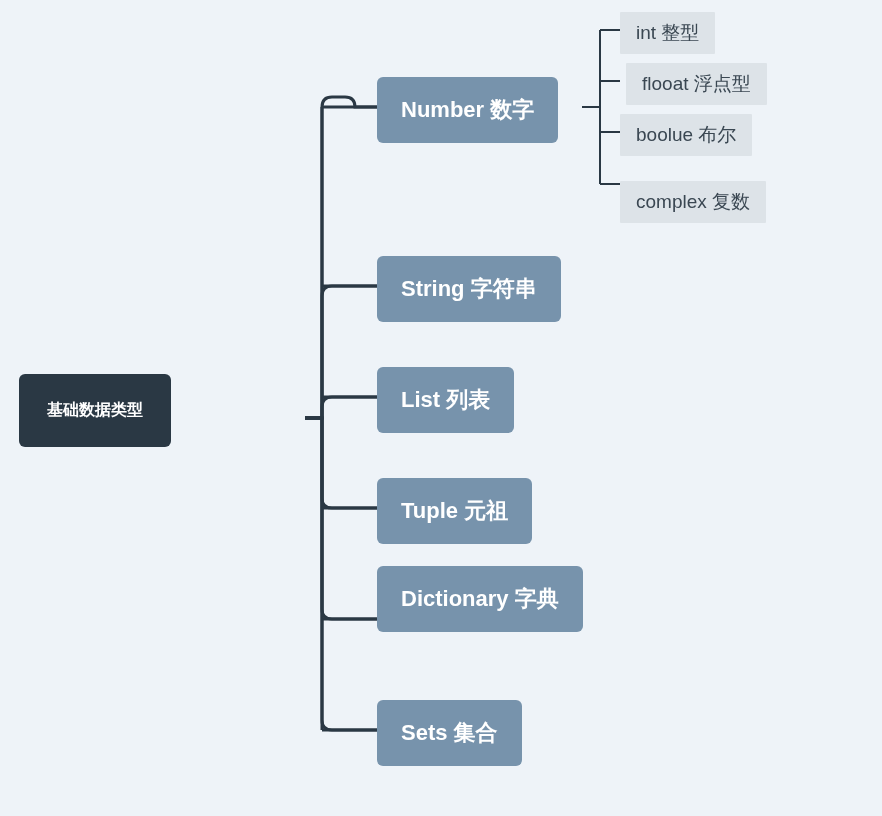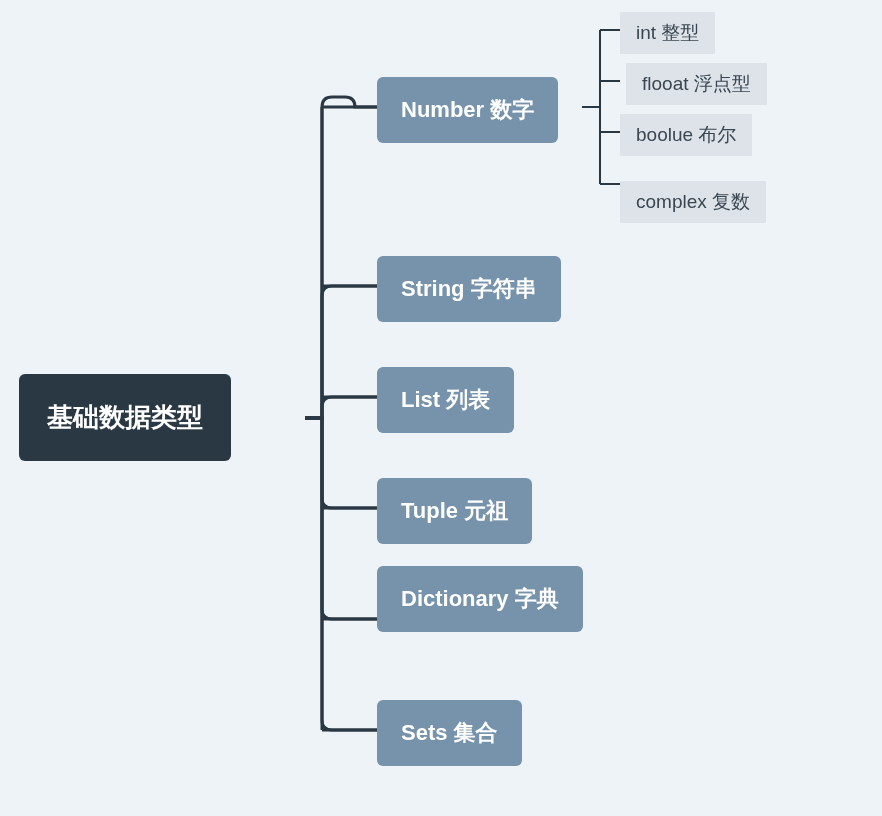--- a/index.html
+++ b/index.html
@@ -15,21 +15,21 @@
     position: absolute;
     border-radius: 6px;
     display: flex;
     align-items: center;
     justify-content: center;
     white-space: nowrap;
   }
   .root-node {
     background: #2a3844;
     color: #ffffff;
-    font-size: 26px;
+    font-size: 16px;
     font-weight: 600;
     padding: 26px 28px;
   }
   .mid-node {
     background: #7793ac;
     color: #ffffff;
     font-size: 22px;
     font-weight: 700;
     padding: 18px 24px;
   }

